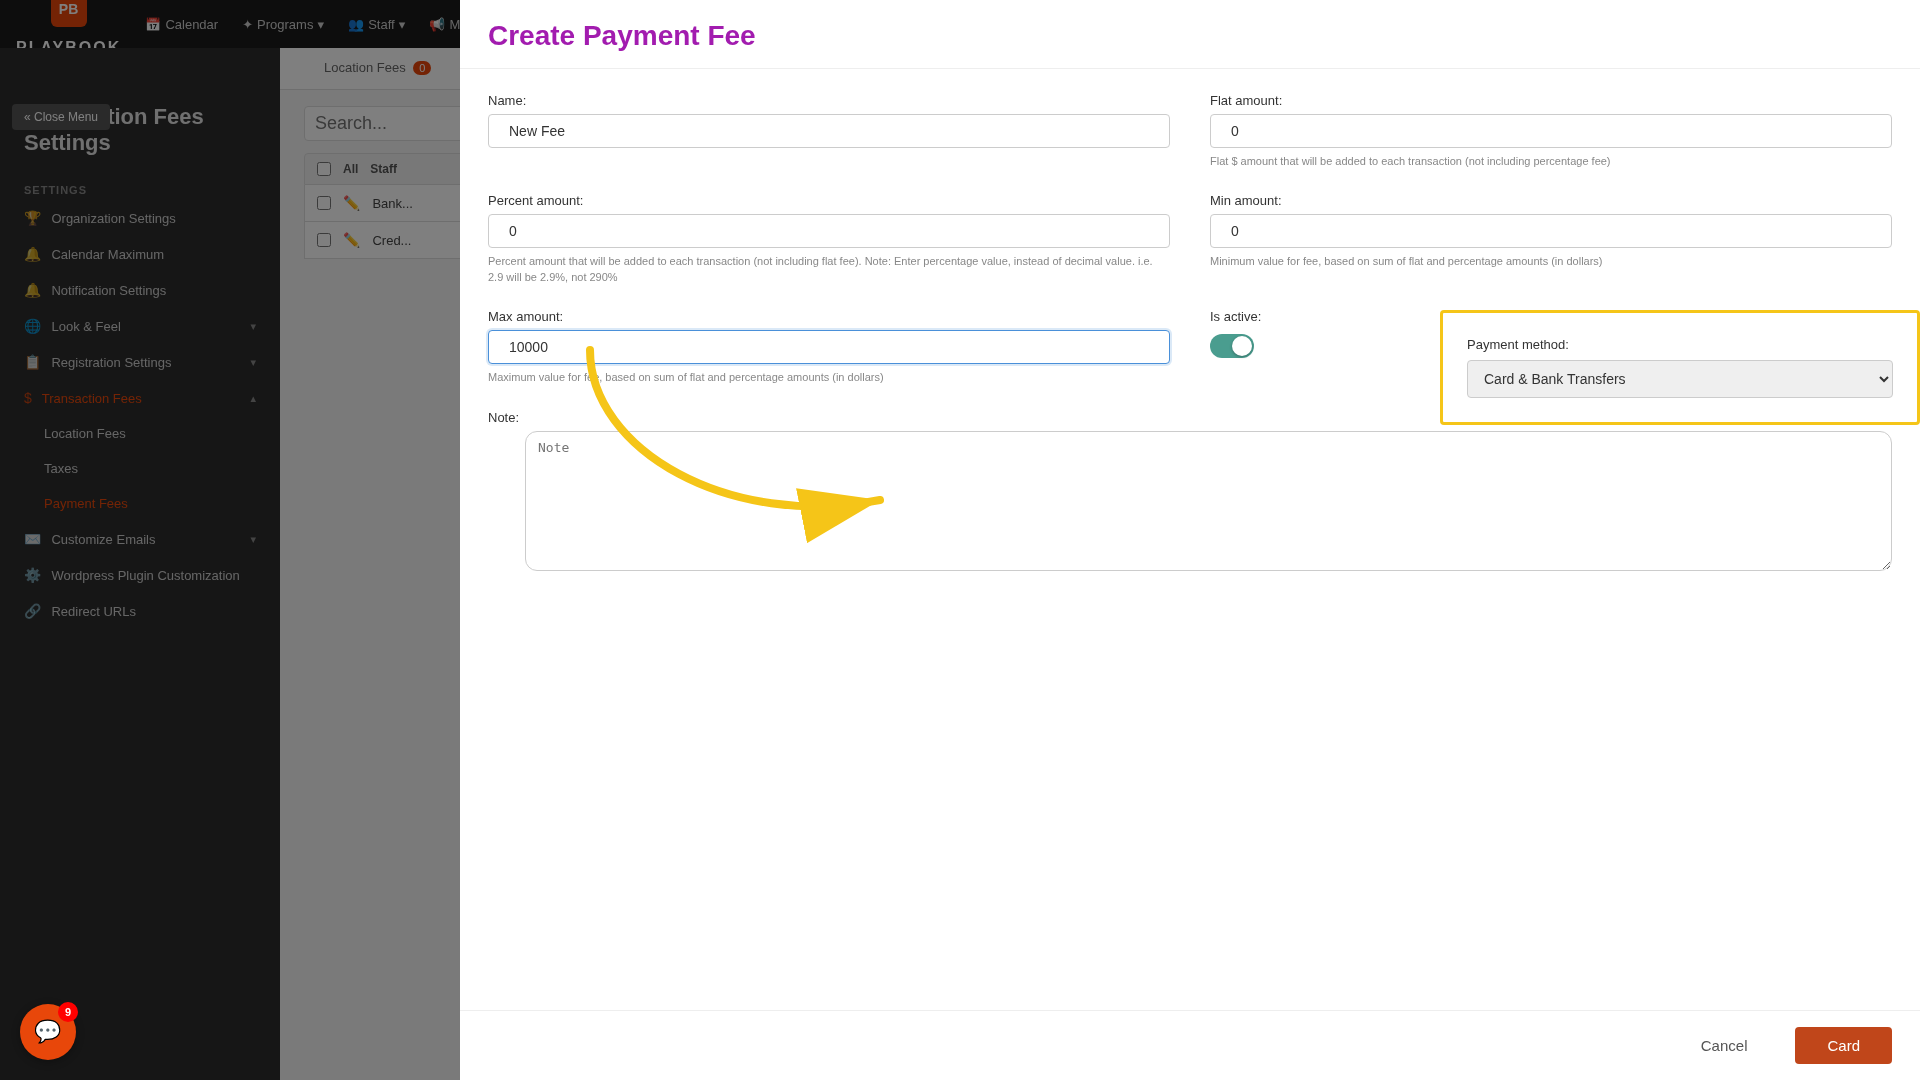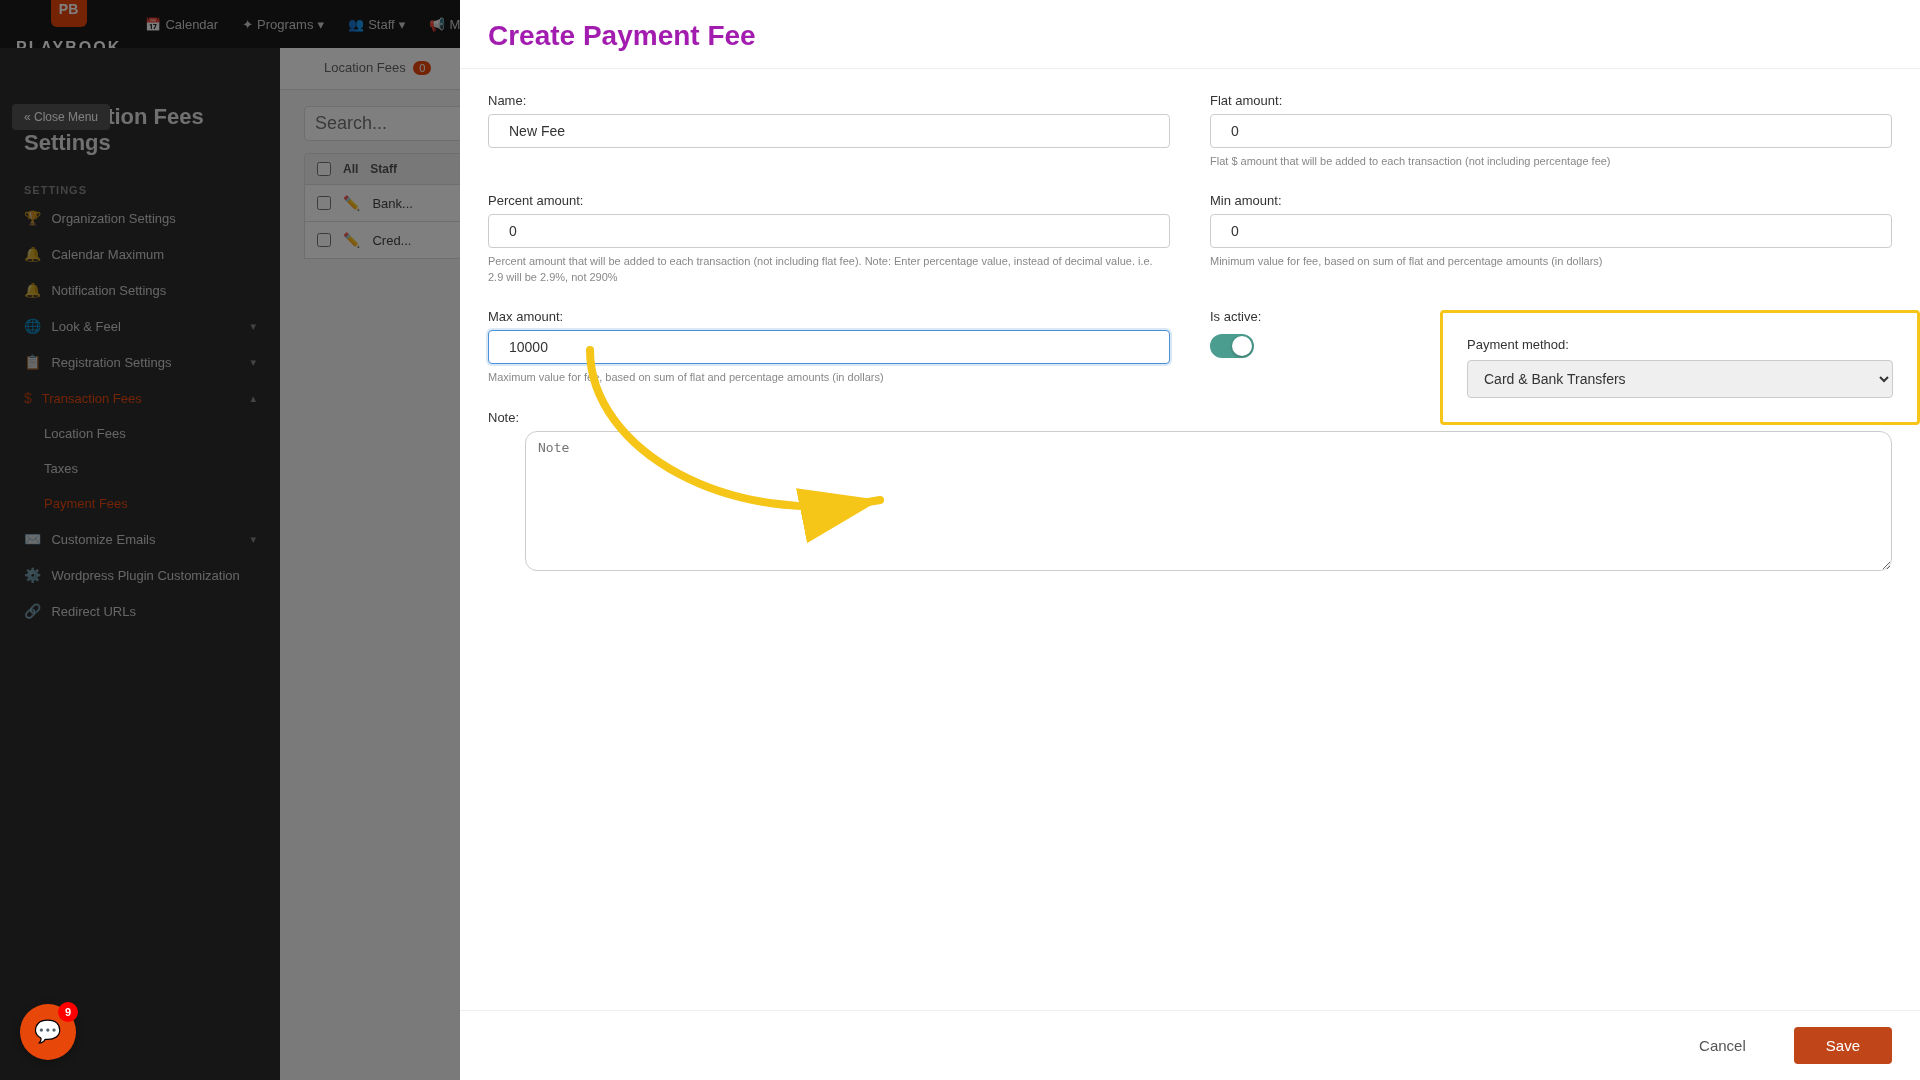--- a/index.html
+++ b/index.html
@@ -237,21 +237,21 @@
 
       <div class="form-group full">
         <label class="form-label">Note:</label>
         <textarea class="form-textarea" placeholder="Note" style=""></textarea>
       </div>
 
     </div>
   </div>
   <div class="modal-footer">
     <button class="btn-cancel">Cancel</button>
-    <button class="btn-save">Save</button>
+    <button class="btn-save">Card</button>
   </div>
 </div>
 
 <div class="payment-method-section">
   <div class="payment-method-label">Payment method:</div>
   <select class="payment-method-select">
     <option>Card &amp; Bank Transfers</option>
     <option>Card Only</option>
     <option>Bank Transfers Only</option>
   </select>

